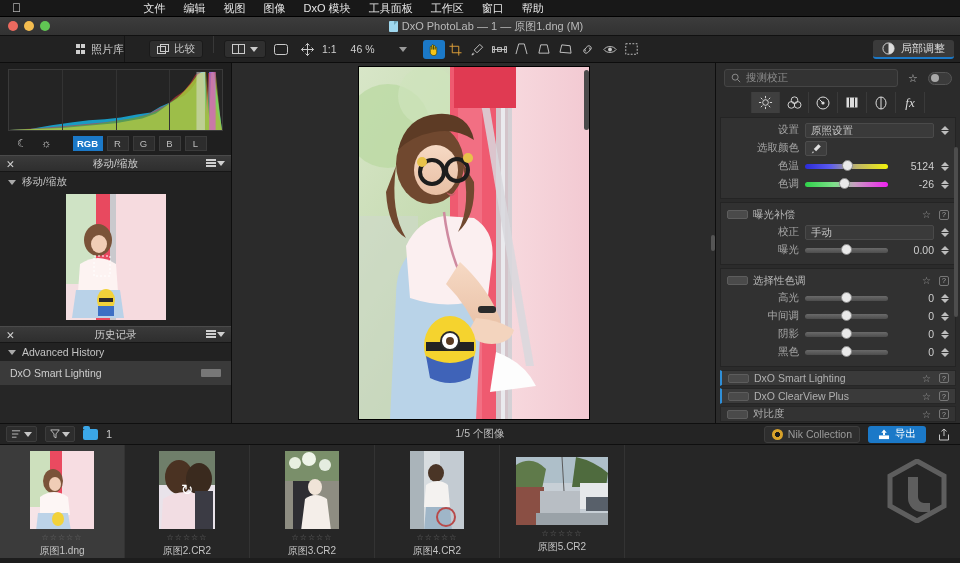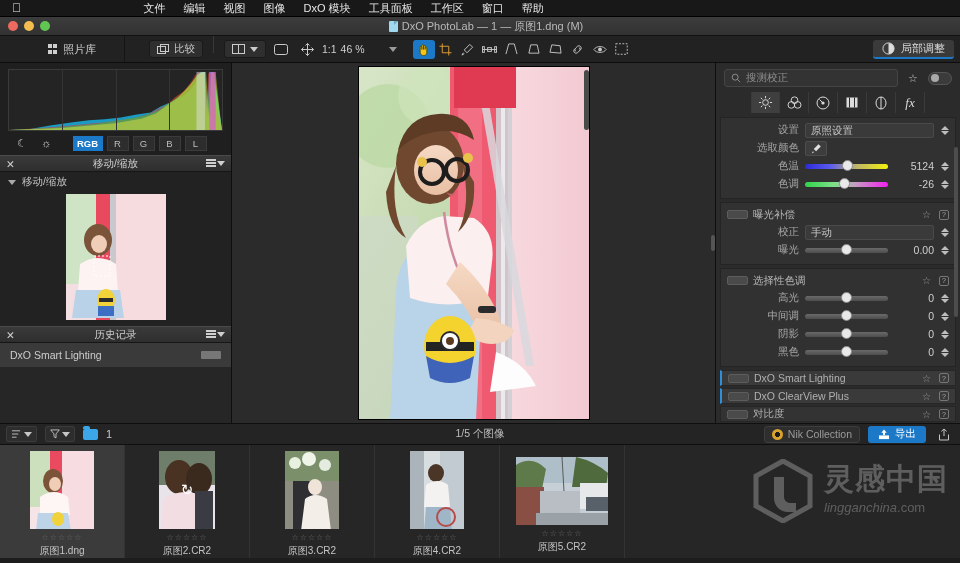--- a/index.html
+++ b/index.html
@@ -41,21 +41,21 @@
 
   
   .toolbar{
     height:27px; background:#222; border-bottom:1px solid #0d0d0d;
     display:flex; align-items:stretch; position:relative;
   }
   .tab{
     width:105px; display:flex; align-items:center; justify-content:center; gap:6px;
     color:#cfcfcf; font-size:11px; border-right:1px solid #151515;
   }
-  .tab.first{ margin-left:20px; }
+  .tab.first{ margin-left:20px;justify-content:flex-end; }
   .tab.active{ background:#1b79c8; color:#fff; }
   .sq-grid{ display:grid; grid-template-columns:4px 4px; grid-template-rows:4px 4px; gap:1.5px;}
   .sq-grid i{ background:#cfcfcf; display:block; }
   .slider-ico{ width:12px;height:10px; position:relative; }
   .slider-ico i{ position:absolute; left:0; right:0; height:1.5px; background:#fff; }
   .slider-ico i:nth-child(1){ top:1px;} .slider-ico i:nth-child(2){ top:4.5px;} .slider-ico i:nth-child(3){ top:8px;}
   .slider-ico b{ position:absolute; width:3px;height:3px;background:#fff; border-radius:1px;}
   .slider-ico b:nth-of-type(1){ top:0px; left:7px;}
   .slider-ico b:nth-of-type(2){ top:3.3px; left:2px;}
   .slider-ico b:nth-of-type(3){ top:6.8px; left:8px;}
@@ -271,21 +271,21 @@
           <rect x="0.5" y="0.5" width="13" height="10" rx="2" fill="none" stroke="#cacaca"></rect>
         </svg>
       </div>
       <div class="tb-icn">
         <svg width="13" height="13" viewBox="0 0 13 13">
           <path d="M6.5 0.5 V12.5 M0.5 6.5 H12.5" stroke="#cacaca" fill="none"></path>
           <path d="M6.5 0.5 l-2 2 M6.5 0.5 l2 2 M6.5 12.5 l-2 -2 M6.5 12.5 l2 -2 M0.5 6.5 l2 -2 M0.5 6.5 l2 2 M12.5 6.5 l-2 -2 M12.5 6.5 l-2 2" stroke="#cacaca" fill="none"></path>
         </svg>
       </div>
       <span class="zoomsel">1:1</span>
-      <span class="zoomsel" style="">46 %</span>
+      <span class="zoomsel" style="margin-left:10px;">46 %</span>
       <span class="tri" style="border-top-color:#9a9a9a; margin-left:20px;"></span>
     </div>
 
     <div class="tb-grp" style="gap:0; margin-left:4px;">
       <div class="tb-icn sel">
         <svg width="13" height="13" viewBox="0 0 16 16">
           <path d="M4 9V5a1 1 0 0 1 2 0v3V3a1 1 0 0 1 2 0v5V4a1 1 0 0 1 2 0v4V6a1 1 0 0 1 2 0v6c0 2-1.5 3.5-3.5 3.5S4 14 4 12z" fill="#f5c518" stroke="#3a3a00" stroke-width="0.8"></path>
         </svg>
       </div>
       <div class="tb-icn">
@@ -422,20 +422,24 @@
         <span>✕</span>
         <span class="ttl">历史记录</span>
         <span class="hamb">
           <span class="lines">
               <i></i>
               <i></i>
               <i></i>
             </span>
           <span class="tri" style="border-top-color:#cfcfcf;"></span>
         </span>
+      </div>
+      <div class="subhead">
+        <span class="tri"></span>
+        <span>Advanced History</span>
       </div>
       <div class="histlist">
         <div class="histitem sel">
           <span>DxO Smart Lighting</span>
           <span class="tagbox"></span>
         </div>
       </div>
     </div>
 
     <div class="center">
@@ -842,21 +846,15 @@
       <div class="fname">原图5.CR2</div>
     </div>
 
     <div class="watermark">
       <div class="wm-hex">
         <svg width="62" height="64" viewBox="0 0 62 64">
           <path d="M31 2 L58 17 V47 L31 62 L4 47 V17 Z" fill="none" stroke="#8d8d8d" stroke-width="5"></path>
           <path d="M22 18 h10 v20 a6 6 0 0 0 6 6 h6 v9 h-8 a14 14 0 0 1 -14 -14z" fill="#8d8d8d"></path>
         </svg>
       </div>
-      <div class="wm-right">
-        <div class="wm-txt1">灵感中国</div>
-        <div class="wm-txt2">
-          <span style="font-style:italic;">lingganchina</span><span>.com</span>
-        </div>
-      </div>
     </div>
   </div>
 </div>
 
 </body></html>

